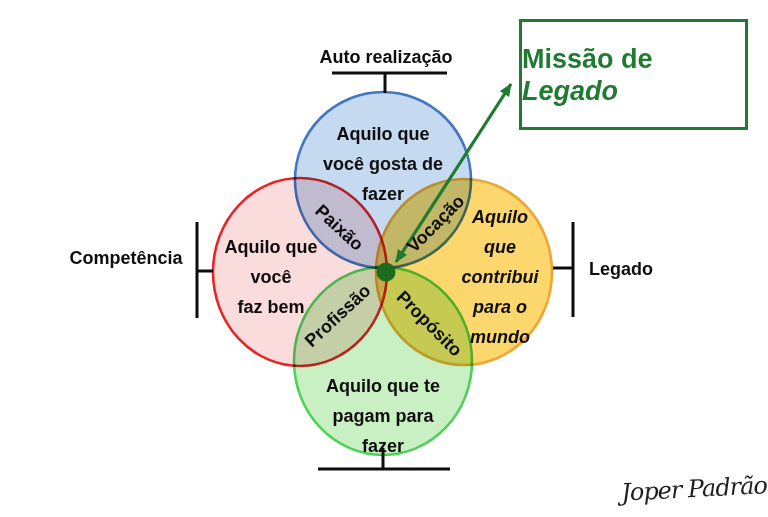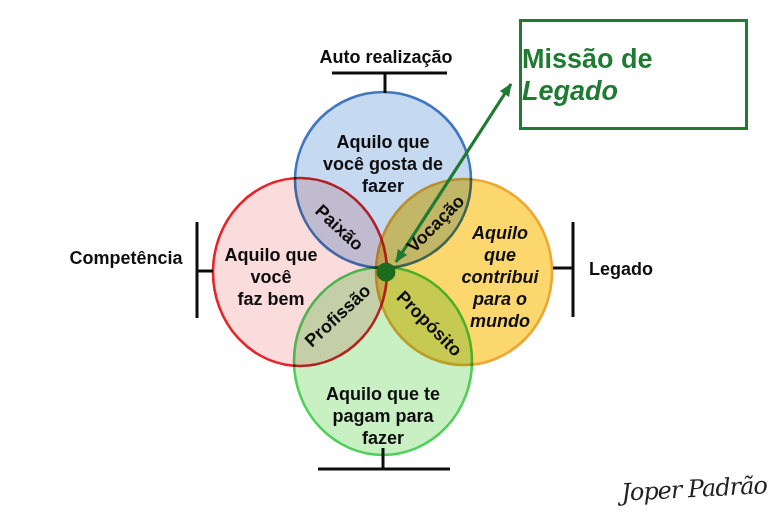--- a/index.html
+++ b/index.html
@@ -22,21 +22,21 @@
 
   .venn-circle { mix-blend-mode: multiply; }
 
   .lbl {
     position: absolute;
     transform: translate(-50%, -50%);
     text-align: center;
     font-weight: 700;
     color: #0d0d0d;
     white-space: pre-line;
-    line-height: 22px;
+    line-height: 30px;
     font-size: 18px;
   }
 
   .circle-lbl { font-size: 18px; }
 
   .axis-lbl { font-size: 18px; white-space: nowrap; line-height: 20px; }
 
   .ix-lbl {
     position: absolute;
     font-weight: 700;

